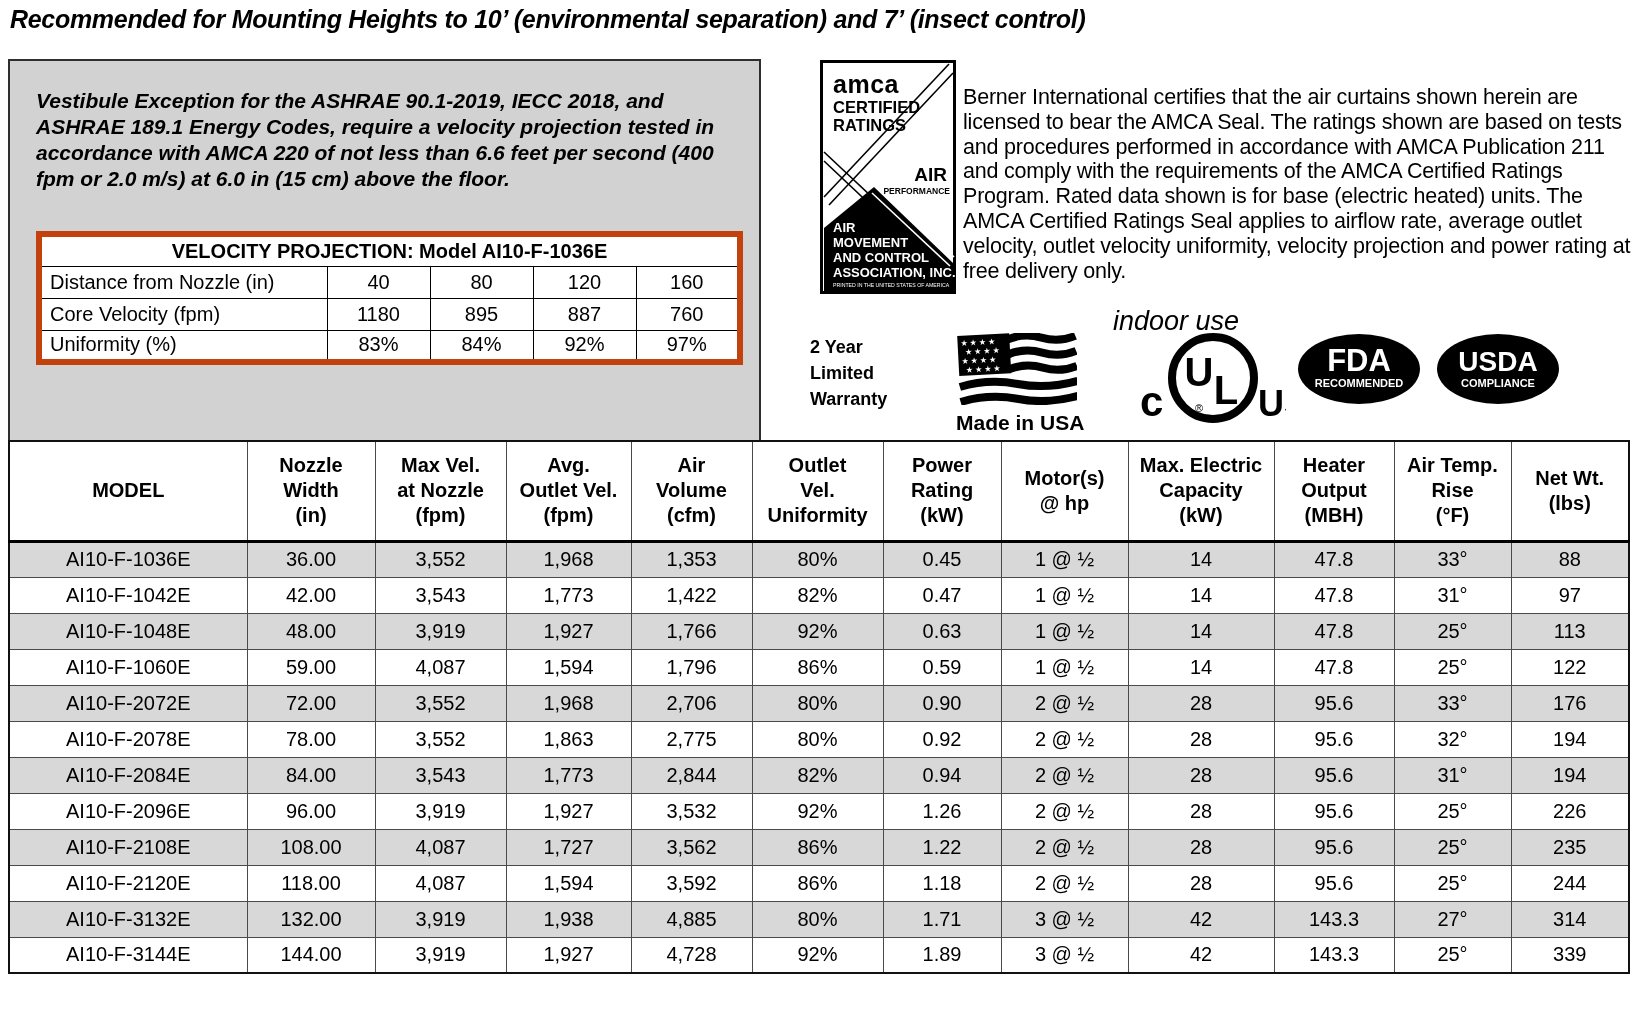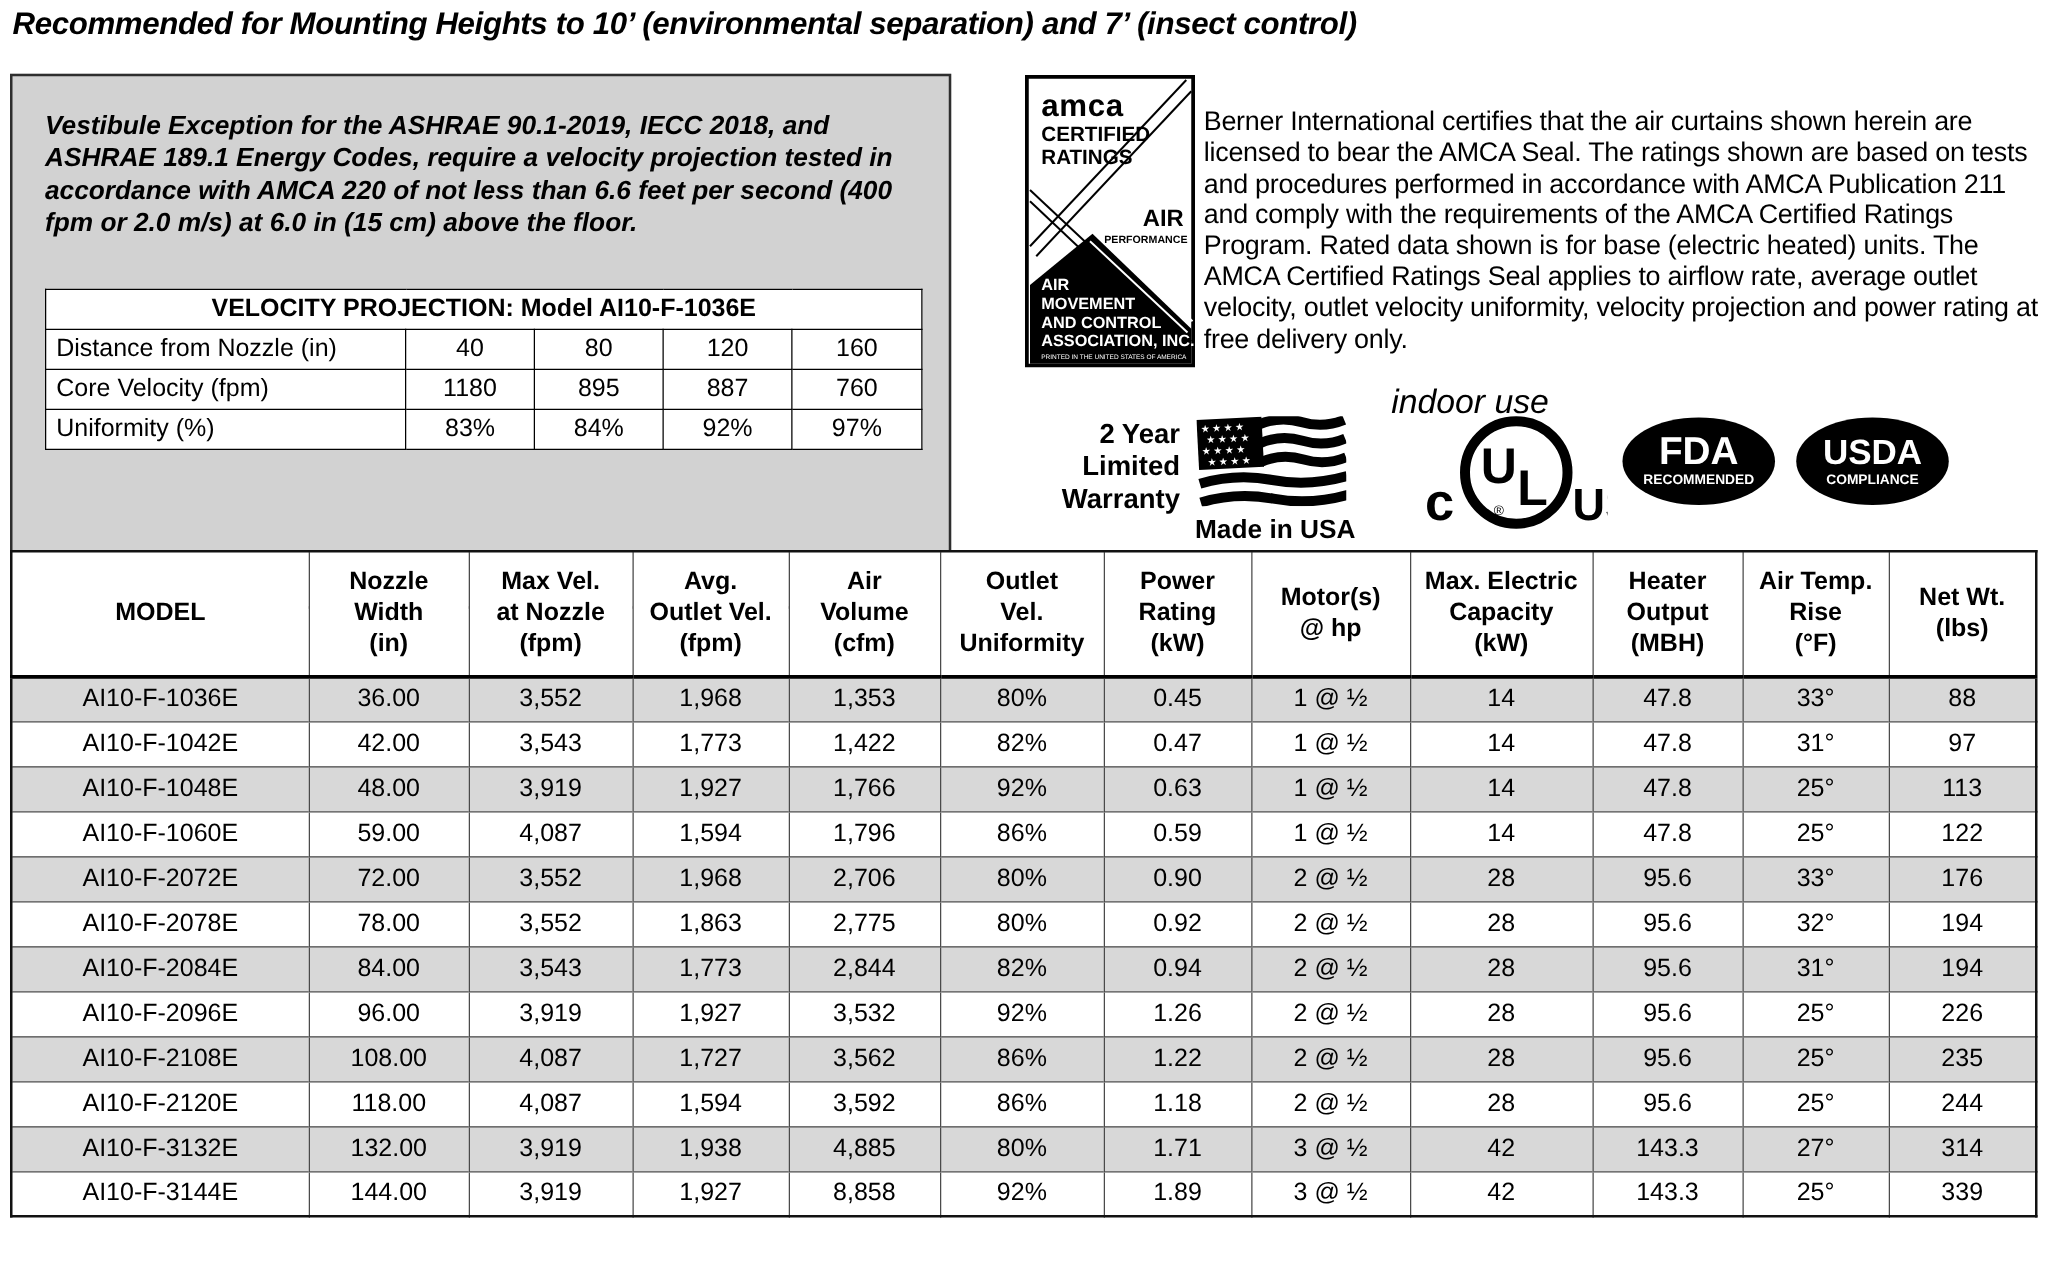--- a/index.html
+++ b/index.html
@@ -23,41 +23,41 @@
   }
   #vestibule-text {
     position: absolute; left: 26px; top: 27px; width: 710px;
     font-size: 21px; font-weight: bold; font-style: italic; line-height: 26px;
   }
   #velocity-table {
     position: absolute; left: 26px; top: 170px; width: 701px;
     border-collapse: collapse; background: #fff; table-layout: fixed;
   }
   #velocity-table, #velocity-table td { border: 1px solid #000; }
-  #velocity-table { border: 1px solid #c2410c; }
+  #velocity-table { border: 6px solid #c2410c; }
   #velocity-title-cell {
     height: 38px; text-align: center; font-weight: bold; font-size: 21px;
     border-bottom: 2px solid #000;
   }
   #velocity-table td { height: 32px; font-size: 20px; text-align: center; }
   #velocity-table td.vlabel { text-align: left; padding-left: 8px; }
 
   
   #amca-seal { position: absolute; left: 820px; top: 60px; }
 
   
   #cert-text {
     position: absolute; left: 963px; top: 56px; width: 668px;
     font-size: 21.5px; line-height: 24.8px; letter-spacing: -0.2px; margin-top: 29px;
   }
 
   
   #warranty {
     position: absolute; left: 810px; top: 334px; width: 134px;
-    text-align: right; font-size: 22px; font-weight: bold; line-height: 26px;
+    text-align: left; font-size: 18px; font-weight: bold; line-height: 26px;
     white-space: pre-line;
   }
   #flag-group { position: absolute; left: 956px; top: 333px; width: 122px; text-align: center; }
   #made-in-usa { font-size: 21px; font-weight: bold; margin-top: 2px; white-space: nowrap; }
   #indoor-use {
     position: absolute; left: 1096px; top: 306px; width: 160px; text-align: center;
     font-size: 27px; font-style: italic;
   }
   #ul-logo { position: absolute; left: 1136px; top: 326px; }
   #fda-badge { position: absolute; left: 1297px; top: 333px; }
@@ -411,21 +411,21 @@
           <td>42</td>
           <td>143.3</td>
           <td>27°</td>
           <td>314</td>
         </tr>
         <tr>
           <td>AI10-F-3144E</td>
           <td>144.00</td>
           <td>3,919</td>
           <td>1,927</td>
-          <td>8,858</td>
+          <td>4,728</td>
           <td>92%</td>
           <td>1.89</td>
           <td>3 @ ½</td>
           <td>42</td>
           <td>143.3</td>
           <td>25°</td>
           <td>339</td>
         </tr>
       </tbody>
   </table>

